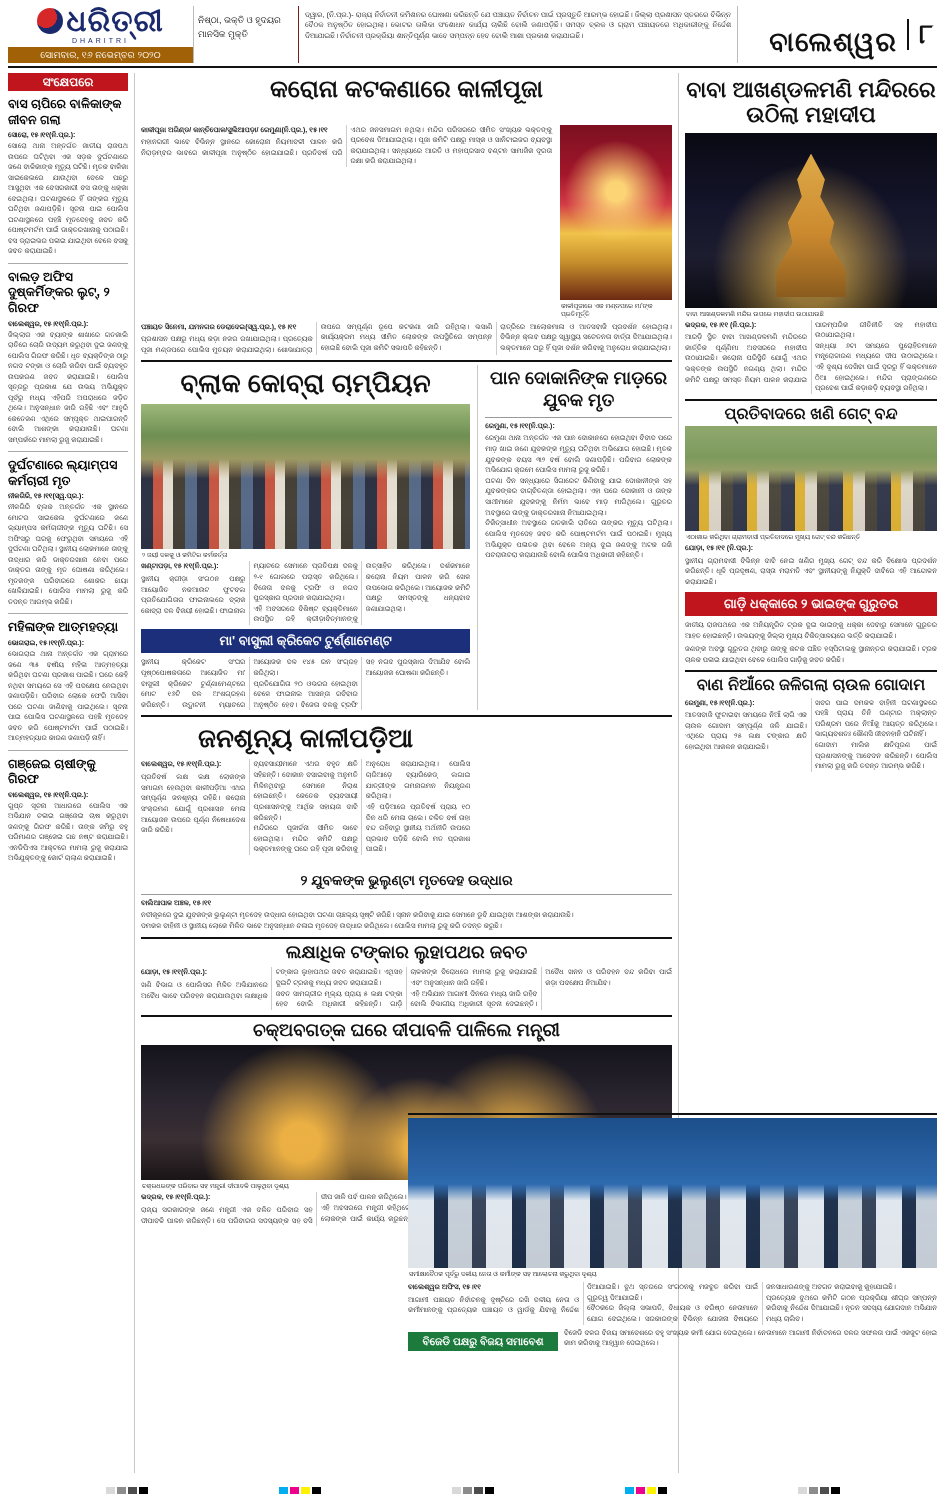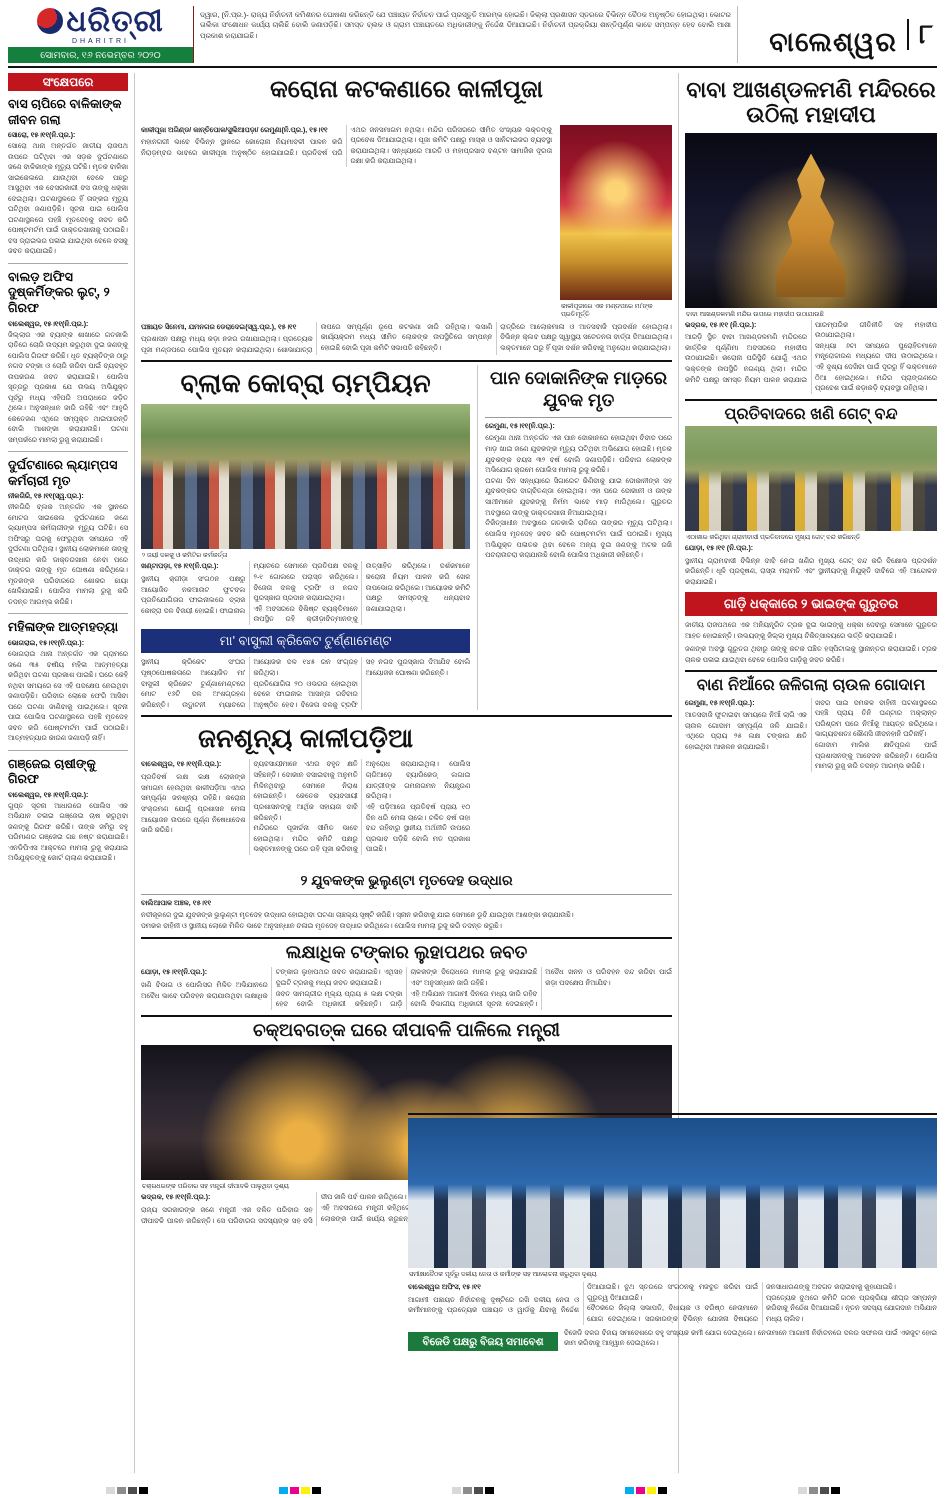--- a/index.html
+++ b/index.html
@@ -51,21 +51,21 @@
     background: radial-gradient(circle at 35% 35%, #d62828 0 45%, #1a2a6c 46% 100%);
     display: inline-block;
   }
   .mh-logo .logo-sub {
     font-size: 7px;
     letter-spacing: 3px;
     color: #1a2a6c;
     margin-top: 1px;
   }
   .mh-date {
-    background: #15803d;
+    background: #a16207;
     color: #fff;
     font-size: 9.5px;
     text-align: center;
     padding: 2px 0;
     margin-top: 3px;
     width: 100%;
   }
   .mh-tag {
     width: 105px;
     font-size: 9px;
@@ -275,21 +275,21 @@
         rgba(225,225,225,.85) 40px 64px, rgba(60,60,70,.8) 64px 78px);
     mask-image: linear-gradient(180deg, transparent 0%, #000 20%, #000 100%);
   }
 
   
   .box-blue {
     background: #1b2f7a;
     color: #fff;
     text-align: center;
     font-size: 13px;
-    font-weight: normal;
+    font-weight: bold;
     padding: 4px 2px;
     line-height: 1.25;
     margin: 4px 0;
   }
   .box-red {
     background: #c0151d;
     color: #fff;
     text-align: center;
     font-size: 13px;
     font-weight: bold;
@@ -333,20 +333,22 @@
 
   <div class="masthead">
     <div class="mh-logo">
       <div class="logo-text">
         <span class="logo-mark"></span>
         <span>ଧରିତ୍ରୀ</span>
       </div>
       <div class="logo-sub">DHARITRI</div>
       <div class="mh-date">ସୋମବାର, ୧୬ ନଭେମ୍ବର ୨୦୨୦</div>
     </div>
+    <div class="mh-tag">ନିଷ୍ଠା, ଭକ୍ତି
+ଓ ହୃଦୟର ମାନସିକ ମୁକ୍ତି</div>
     <div class="mh-blurb">ଦ୍ୱାର, (ନି.ପ୍ର.)- ରାଜ୍ୟ ନିର୍ବାଚନୀ କମିଶନର ଘୋଷଣା କରିଛନ୍ତି ଯେ ପଞ୍ଚାୟତ ନିର୍ବାଚନ ପାଇଁ ପ୍ରସ୍ତୁତି ଆରମ୍ଭ ହୋଇଛି। ଜିଲ୍ଲା ପ୍ରଶାସନ ସ୍ତରରେ ବିଭିନ୍ନ ବୈଠକ ଅନୁଷ୍ଠିତ ହୋଇଥିଲା। ଭୋଟର ତାଲିକା ସଂଶୋଧନ କାର୍ଯ୍ୟ ଚାଲିଛି ବୋଲି ଜଣାପଡ଼ିଛି। ସମସ୍ତ ବ୍ଲକ ଓ ଗ୍ରାମ ପଞ୍ଚାୟତରେ ଅଧିକାରୀଙ୍କୁ ନିର୍ଦ୍ଦେଶ ଦିଆଯାଇଛି। ନିର୍ବାଚନୀ ପ୍ରକ୍ରିୟା ଶାନ୍ତିପୂର୍ଣ୍ଣ ଭାବେ ସମ୍ପନ୍ନ ହେବ ବୋଲି ଆଶା ପ୍ରକାଶ କରାଯାଇଛି।</div>
     <div class="mh-edition">
       <span class="ed-name">ବାଲେଶ୍ୱର</span>
       <span class="ed-num">୮</span>
     </div>
   </div>
 
   <div class="content">
 
     <div class="col-left">

